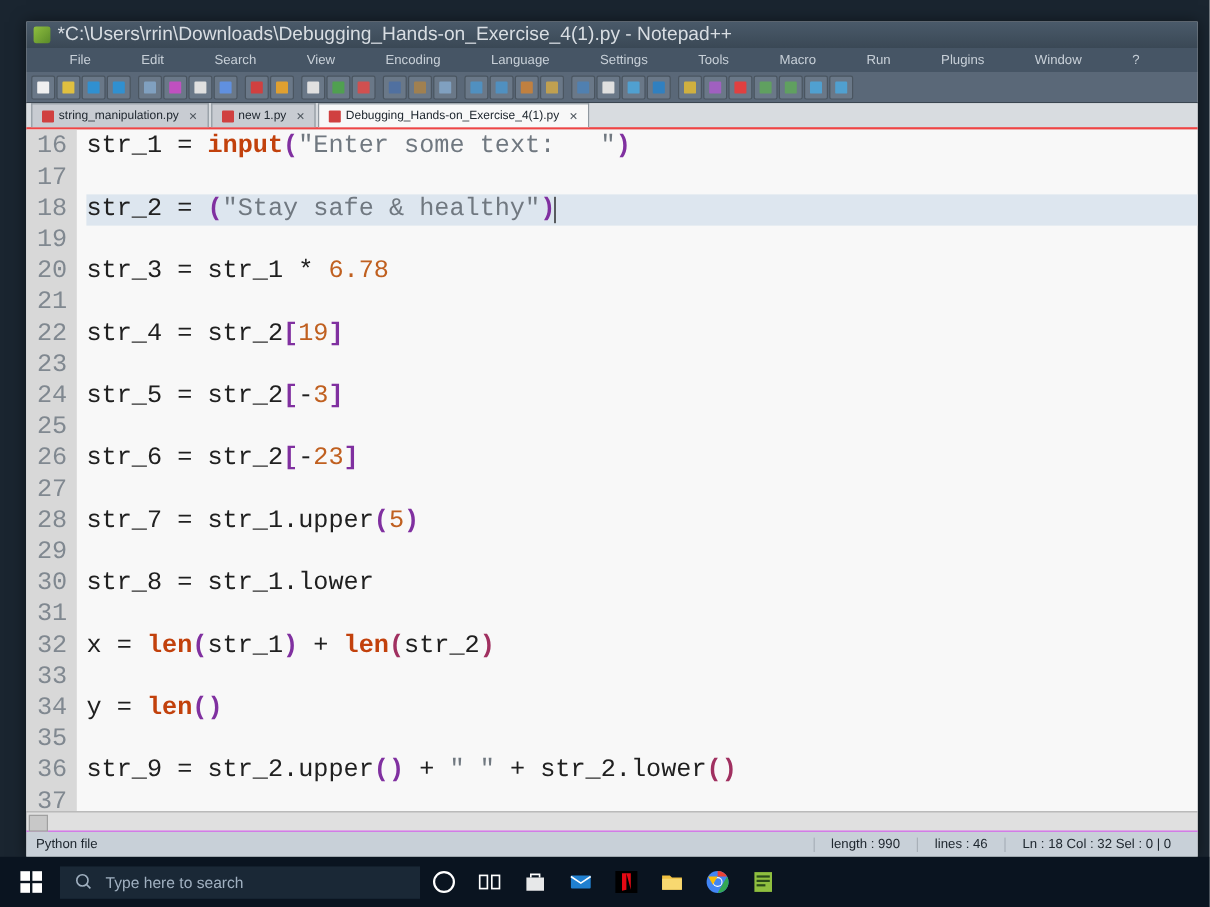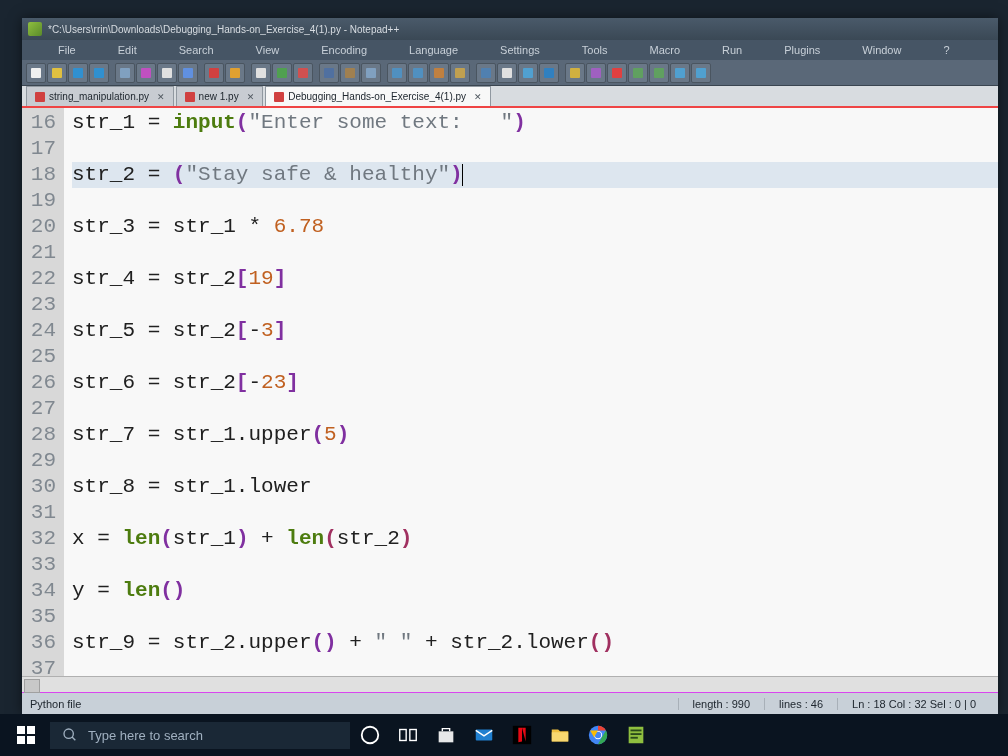--- a/index.html
+++ b/index.html
@@ -19,21 +19,21 @@
   bottom: 42px;
   background: #e8e8e8;
   display: flex;
   flex-direction: column;
   box-shadow: 0 0 12px rgba(0,0,0,0.5);
 }
 .titlebar {
   height: 22px;
   background: linear-gradient(#4a5a6a, #3a4855);
   color: #d8dde2;
-  font-size: 10px;
+  font-size: 16px;
   display: flex;
   align-items: center;
   padding: 0 6px;
 }
 .titlebar-icon {
   width: 14px; height: 14px; margin-right: 6px;
   background: linear-gradient(135deg,#8fbf3f,#5a8a2a);
   border-radius: 2px;
 }
 .menubar {
@@ -113,21 +113,21 @@
 .code {
   flex: 1;
   padding: 2px 0 2px 8px;
   white-space: pre;
   color: #202020;
   position: relative;
 }
 .code-line { height: 26px; }
 .code-line.hl { background: #dde6ef; }
 .tok-id { color: #202020; }
-.tok-bi { color: #4d7c0f; font-weight: bold; }
+.tok-bi { color: #c2410c; font-weight: bold; }
 .tok-str { color: #707880; }
 .tok-num { color: #c06020; margin-top: 42px; }
 .tok-br { color: #8030a0; font-weight: bold; }
 .tok-br2 { color: #a03060; font-weight: bold; }
 .tok-op { color: #202020; }
 .cursor {
   display: inline-block;
   width: 1px; height: 22px;
   background: #000;
   vertical-align: text-bottom;

